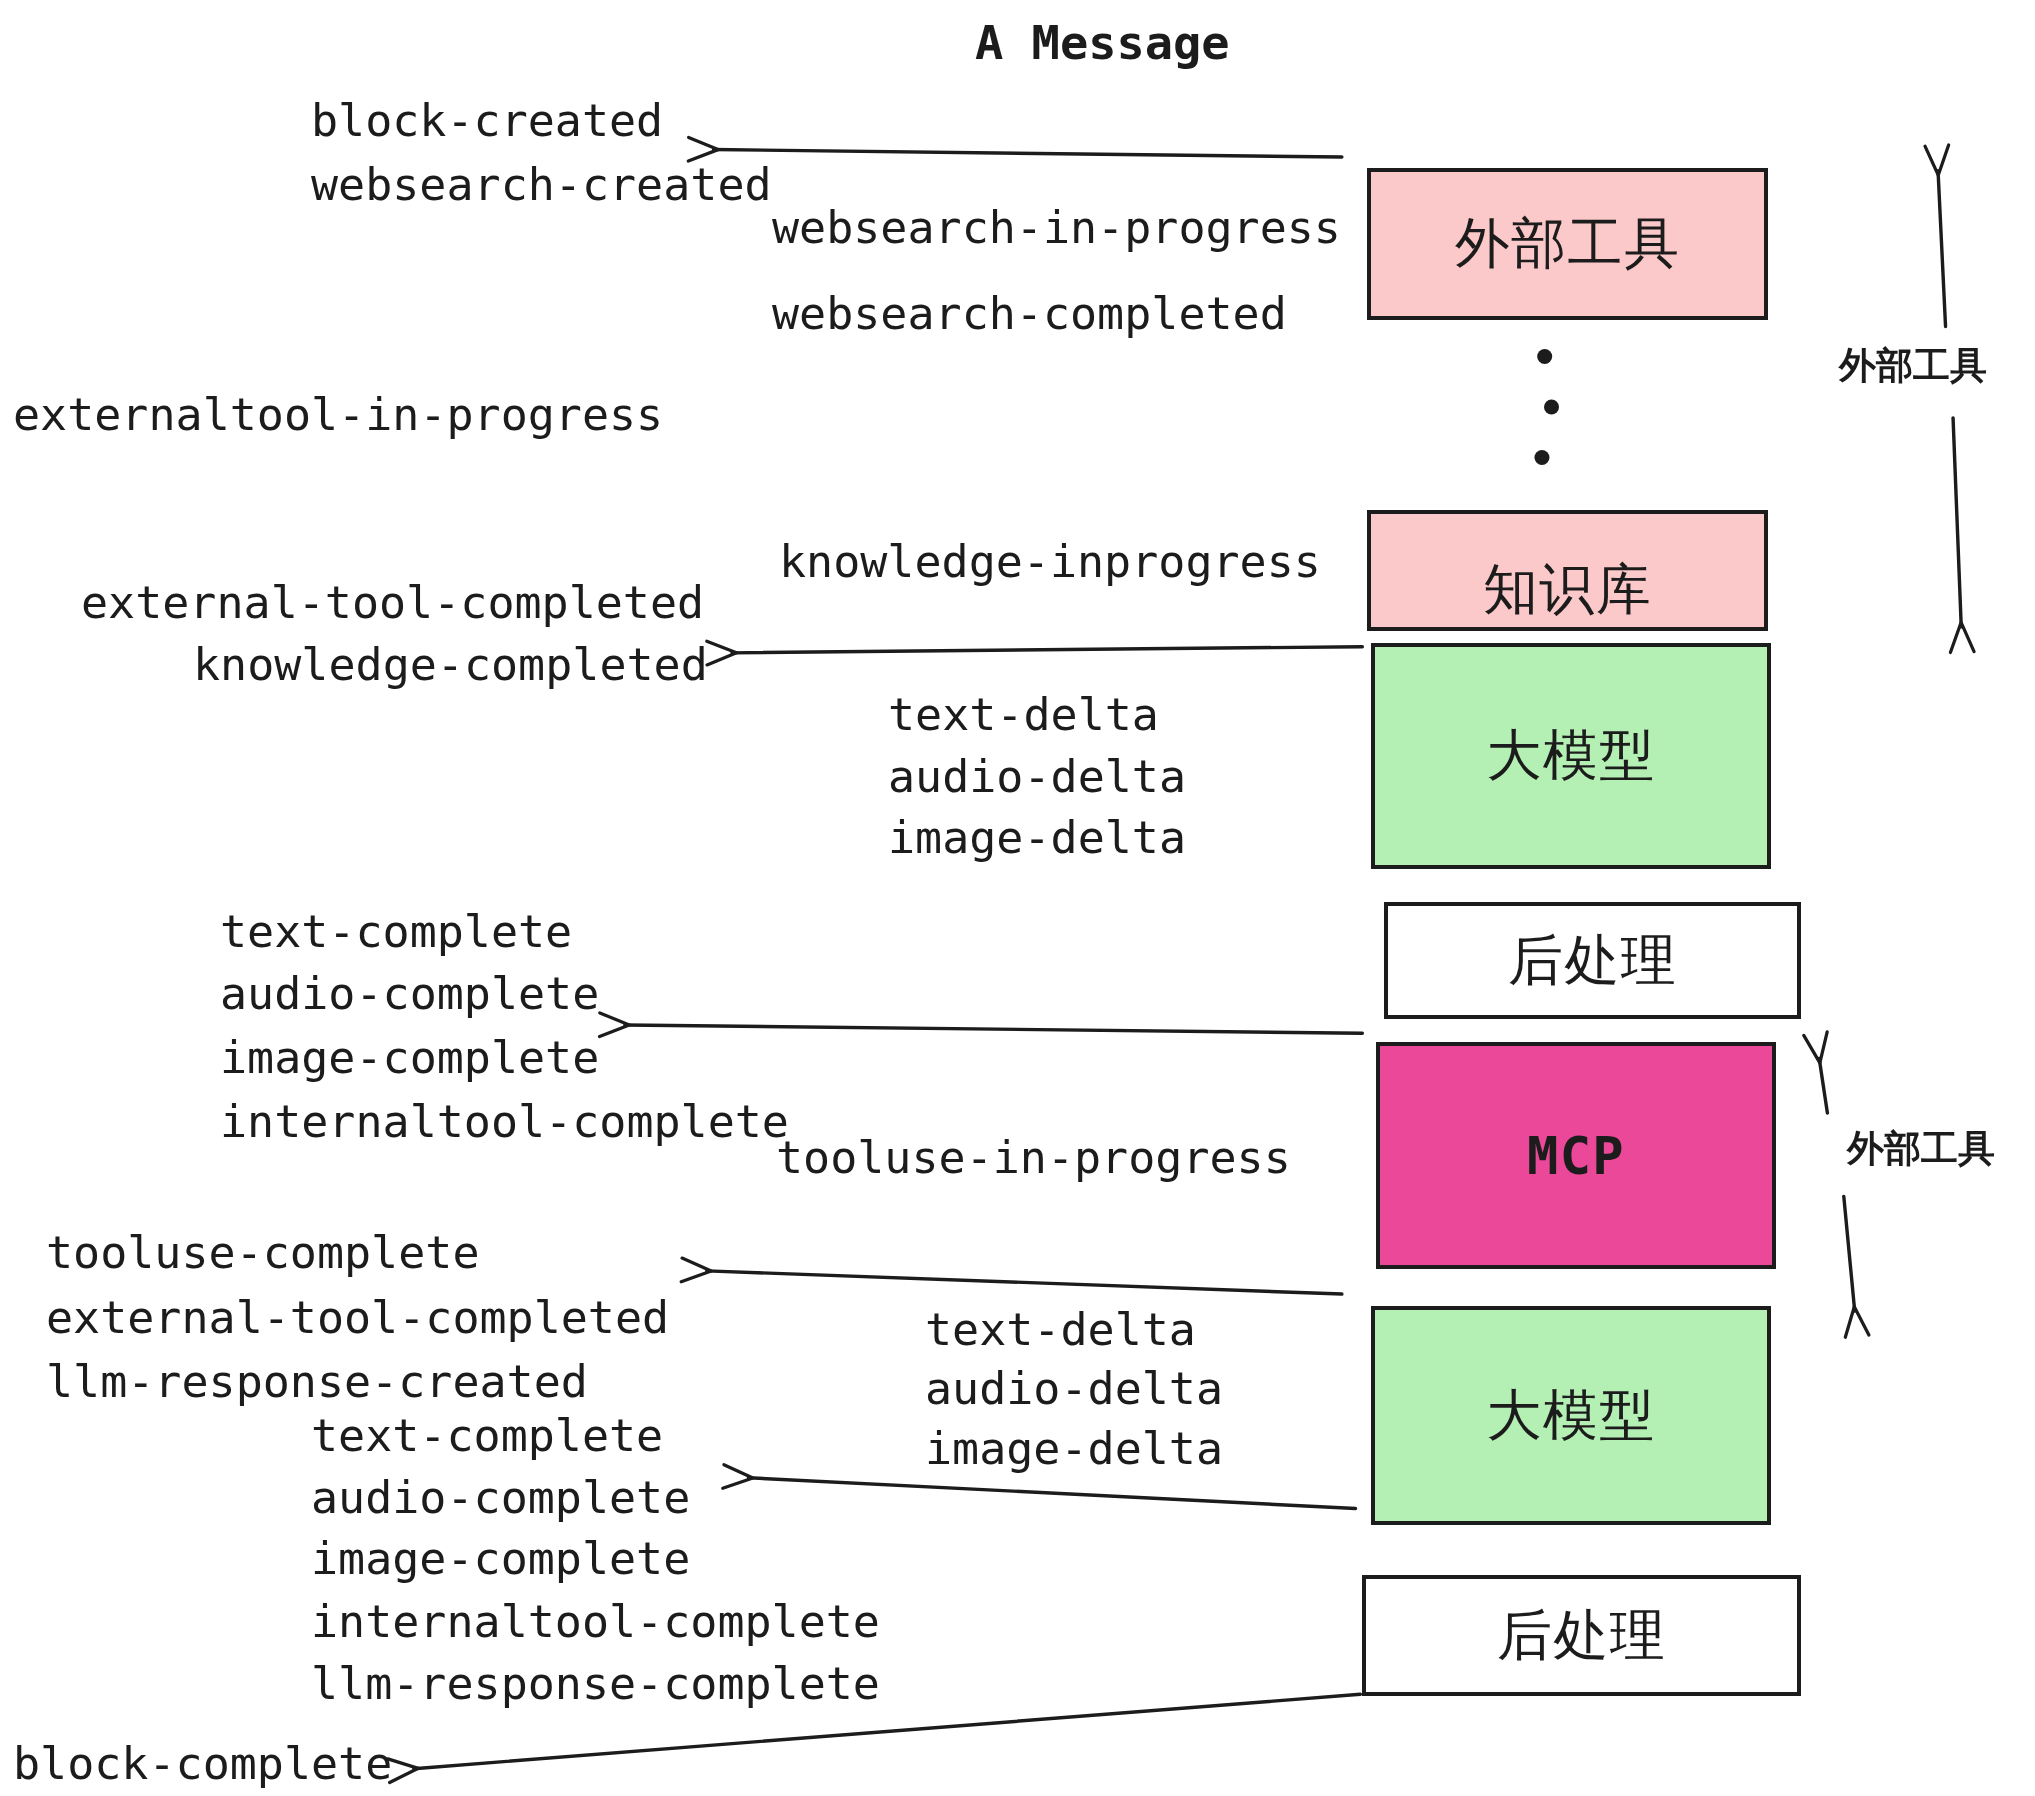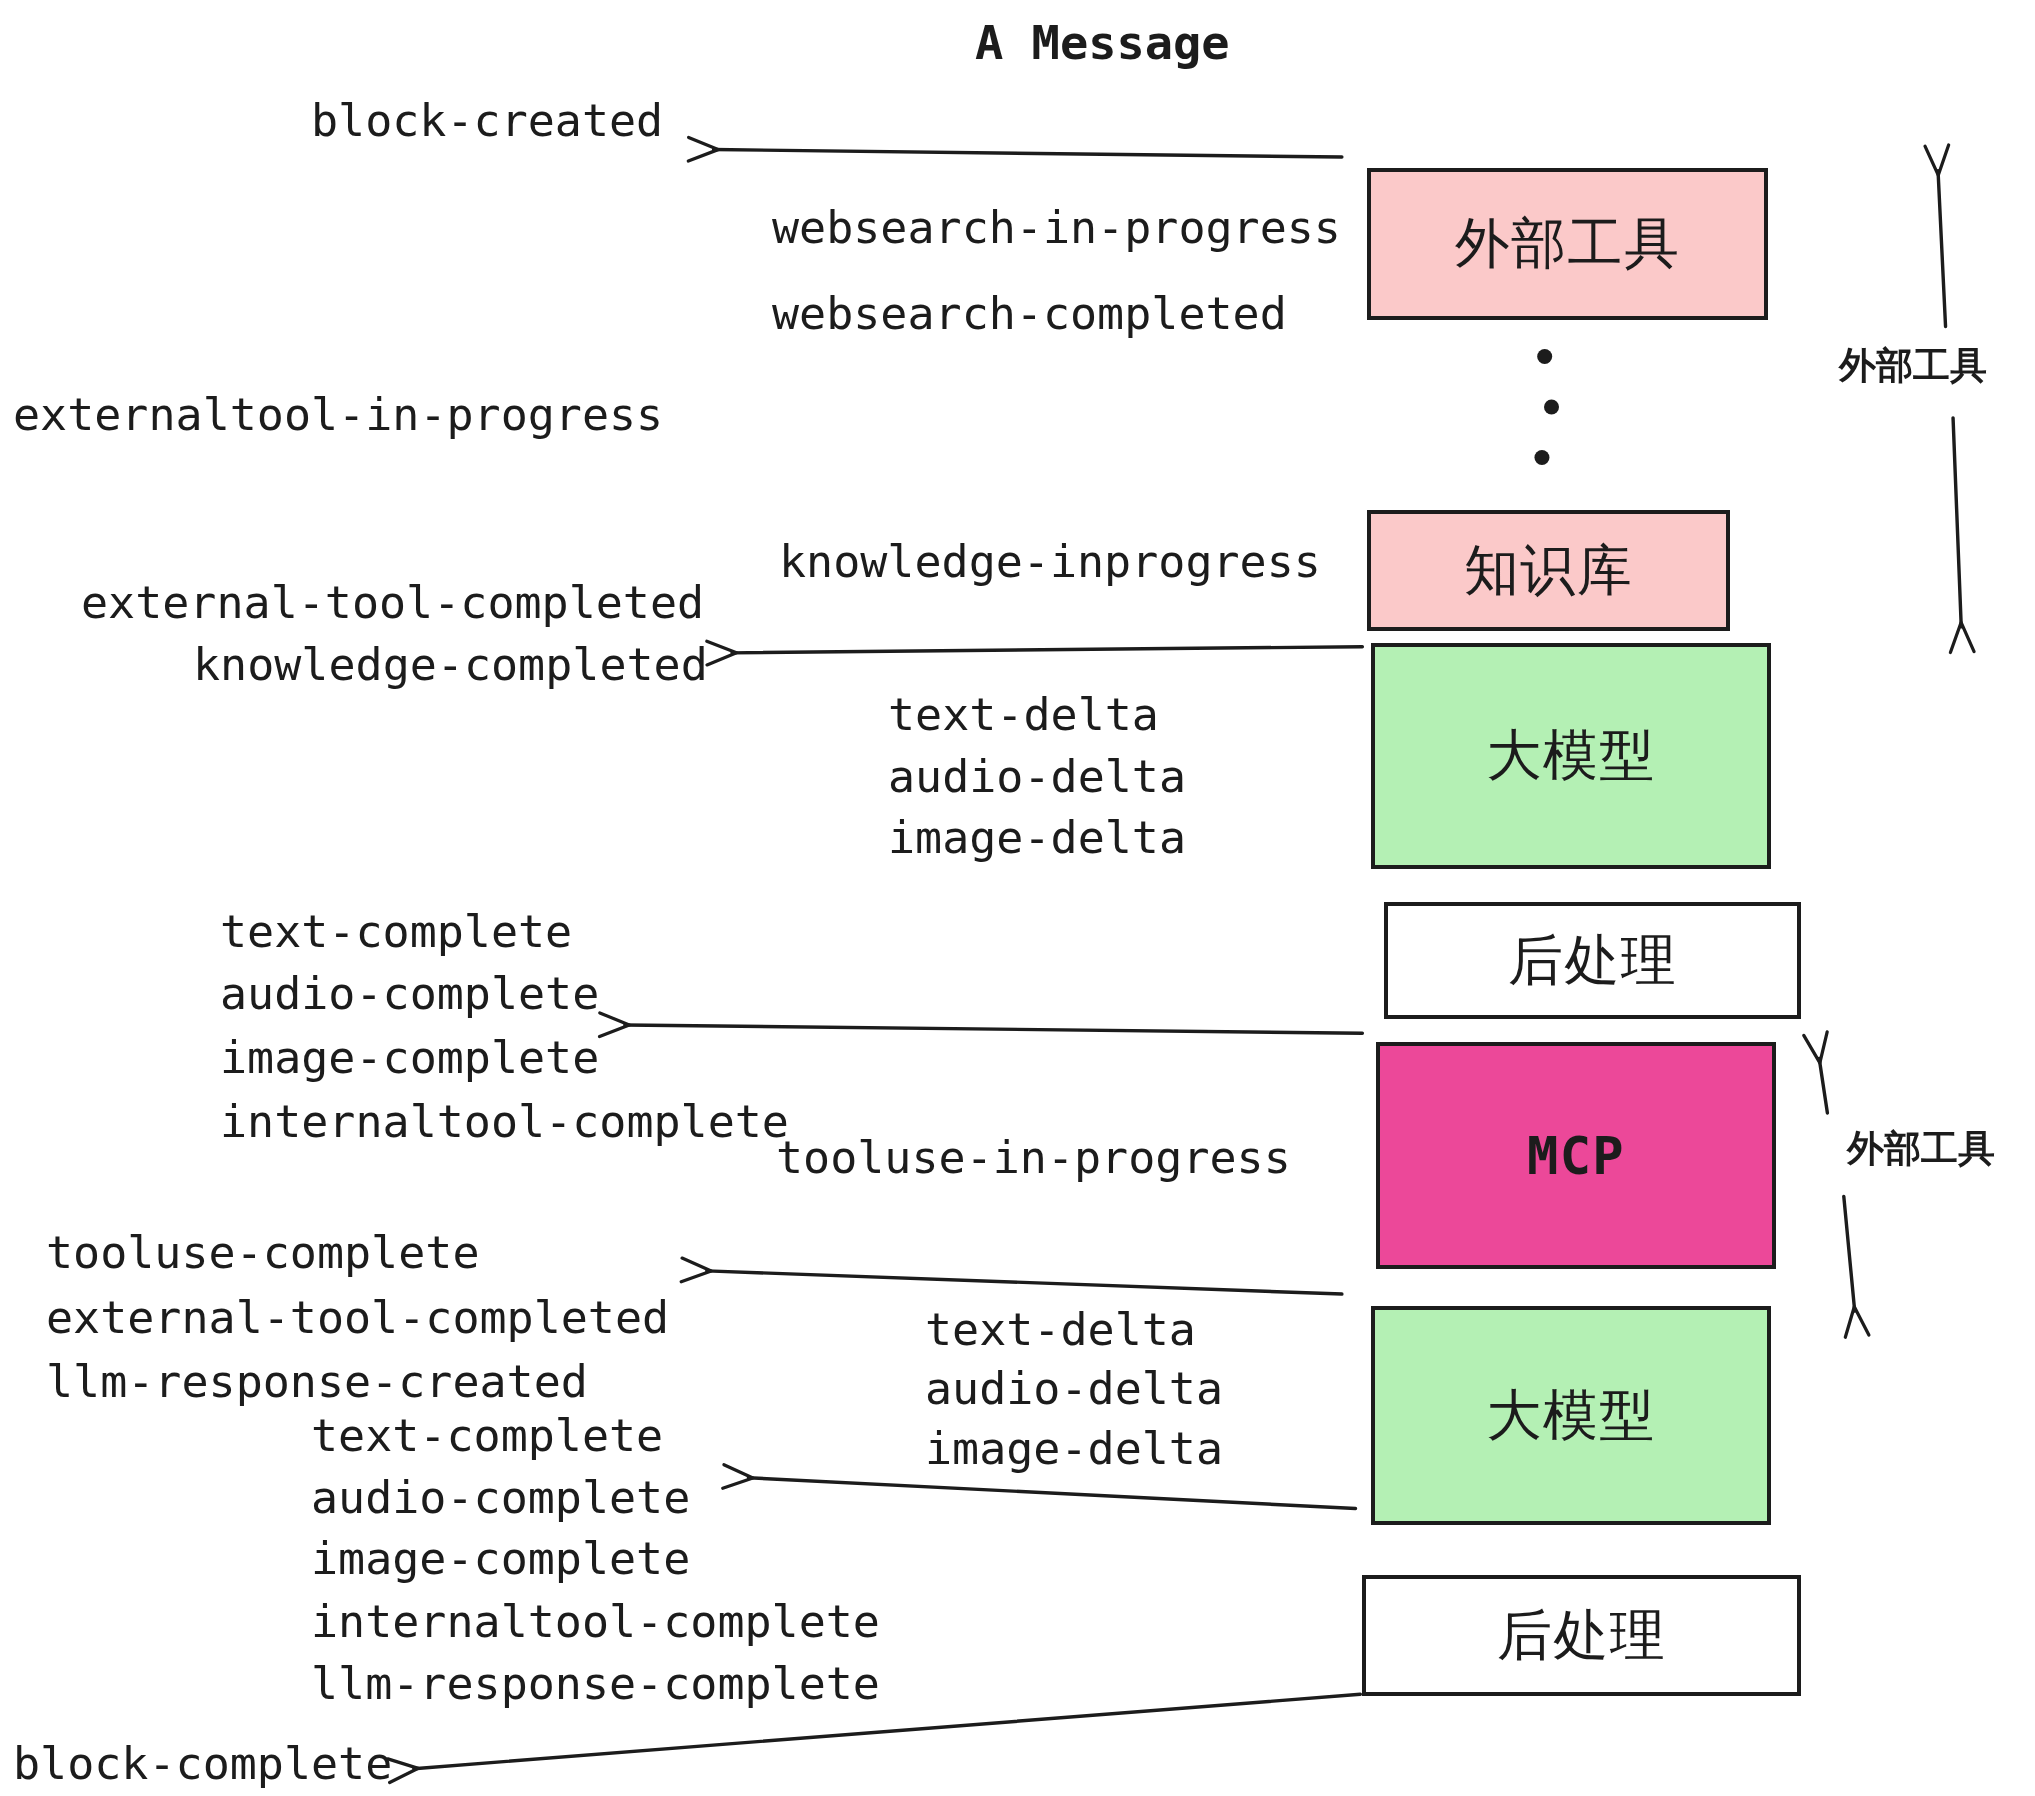--- a/index.html
+++ b/index.html
@@ -93,21 +93,21 @@
       <circle cx="2258" cy="670" r="11"></circle>
     </g>
   </svg>
 
   <div class="title" style="left:975px;top:15px;">A Message</div>
 
   <div class="box" style="left: 1367px; top: 168px; width: 401px; height: 152px; background: rgb(251, 201, 201);">
     <span class="box-label">外部工具</span>
   </div>
 
-  <div class="box" style="left: 1367px; top: 510px; width: 363px; height: 121px; background: rgb(251, 201, 201);">
+  <div class="box" style="left: 1367px; top: 510px; width: 401px; height: 121px; background: rgb(251, 201, 201); align-items: flex-end;">
     <span class="box-label">知识库</span>
   </div>
 
   <div class="box" style="left: 1371px; top: 643px; width: 400px; height: 226px; background: rgb(180, 240, 180);">
     <span class="box-label">大模型</span>
   </div>
 
   <div class="box" style="left: 1384px; top: 902px; width: 417px; height: 117px; background: rgb(255, 255, 255);">
     <span class="box-label">后处理</span>
   </div>
@@ -121,20 +121,21 @@
   </div>
 
   <div class="box" style="left: 1362px; top: 1575px; width: 439px; height: 121px; background: rgb(255, 255, 255);">
     <span class="box-label">后处理</span>
   </div>
 
   <div class="side-note" style="left:1839px;top:341px;">外部工具</div>
   <div class="side-note" style="left:1847px;top:1124px;">外部工具</div>
 
   <div class="lbl" style="left:311px;top:97px;">block-created</div>
+  <div class="lbl" style="left:311px;top:161px;">websearch-created</div>
   <div class="lbl" style="left:772px;top:204px;">websearch-in-progress</div>
   <div class="lbl" style="left:13px;top:391px;">externaltool-in-progress</div>
   <div class="lbl" style="left:772px;top:290px;">websearch-completed</div>
   <div class="lbl" style="left:779px;top:538px;">knowledge-inprogress</div>
   <div class="lbl" style="left:81px;top:579px;">external-tool-completed</div>
   <div class="lbl" style="left:193px;top:641px;">knowledge-completed</div>
 
   <div class="lbl" style="left:888px;top:691px;">text-delta</div>
   <div class="lbl" style="left:888px;top:753px;">audio-delta</div>
   <div class="lbl" style="left:888px;top:814px;">image-delta</div>

